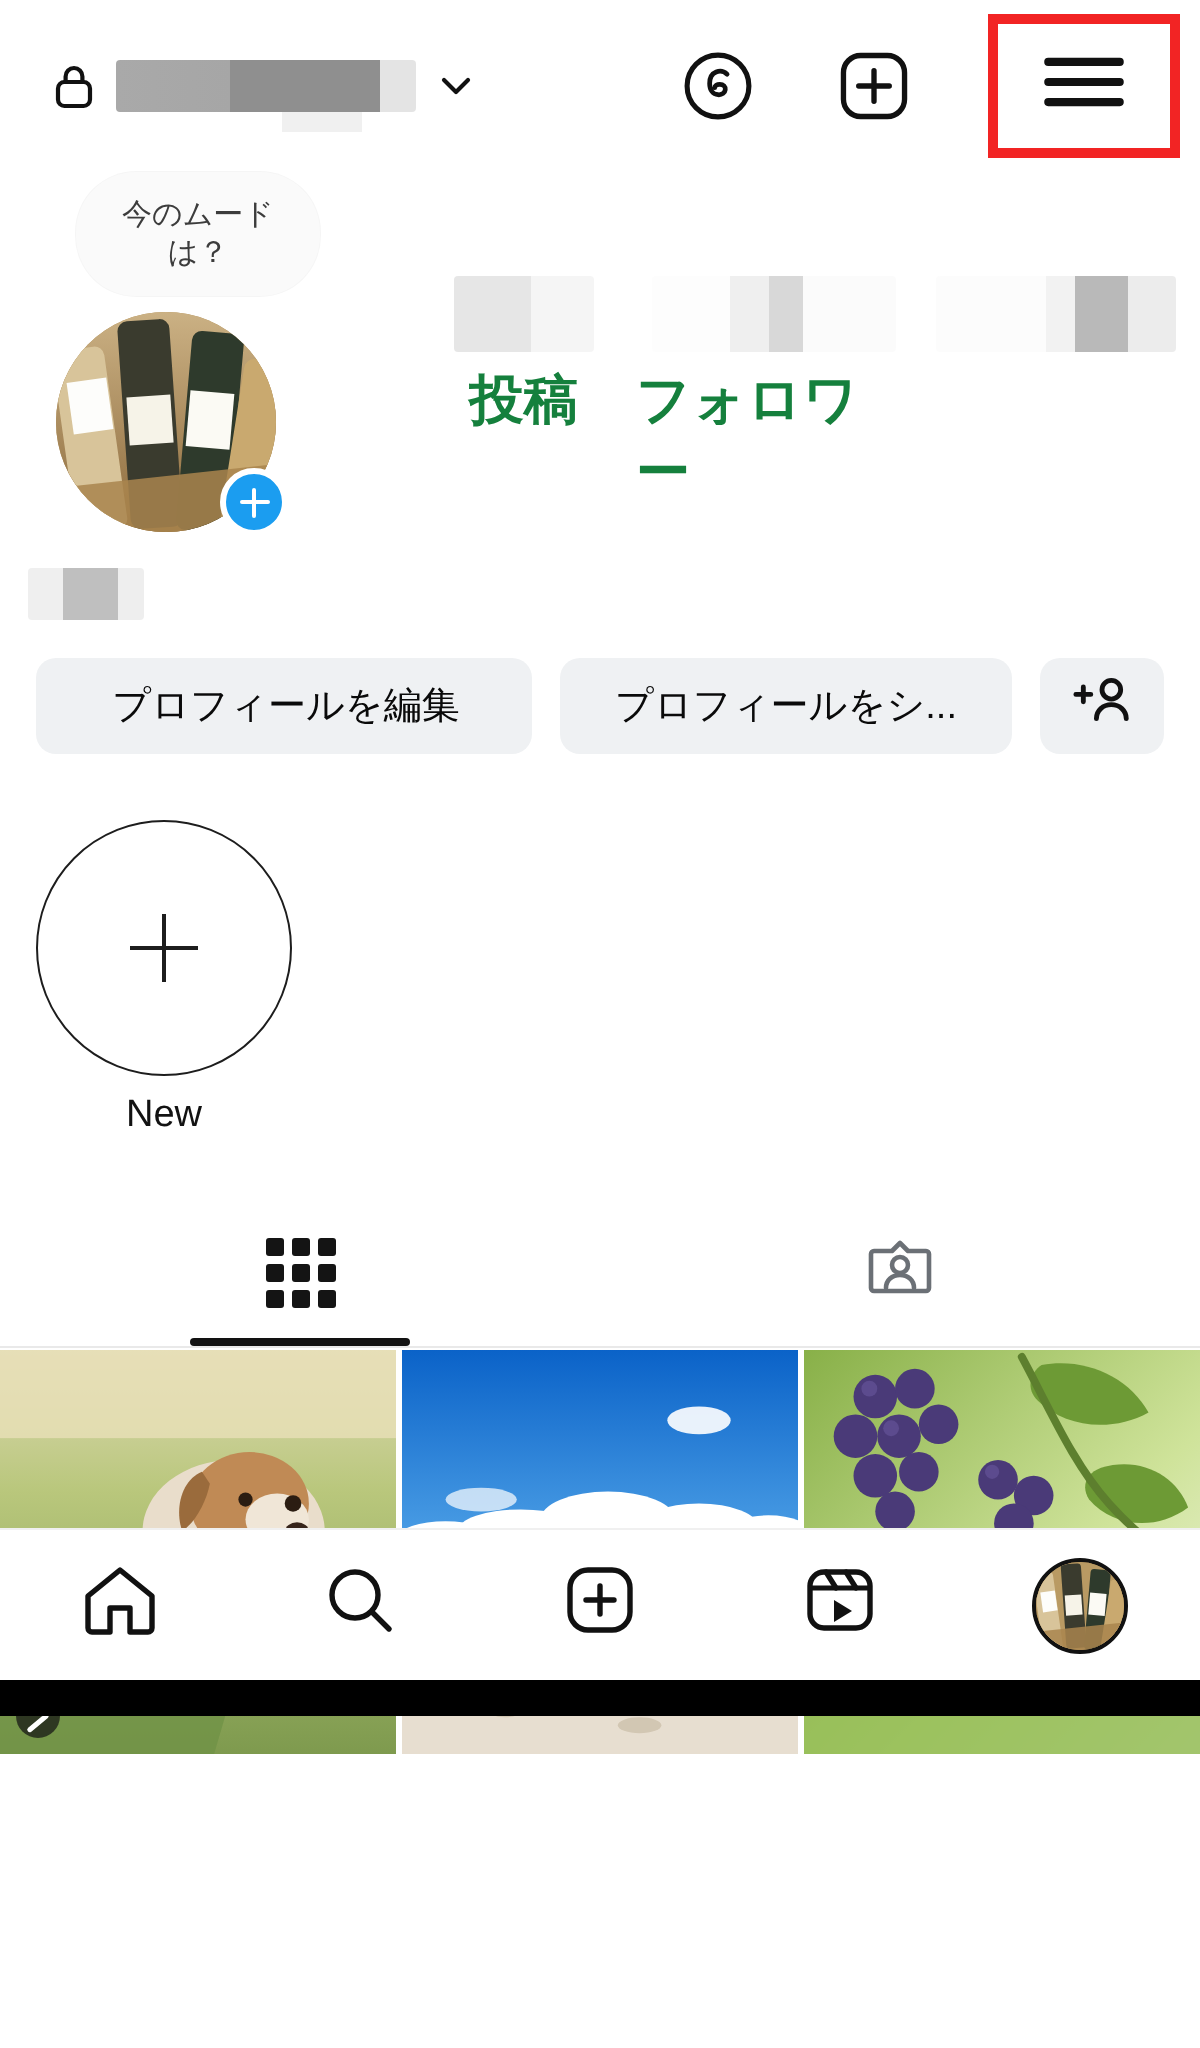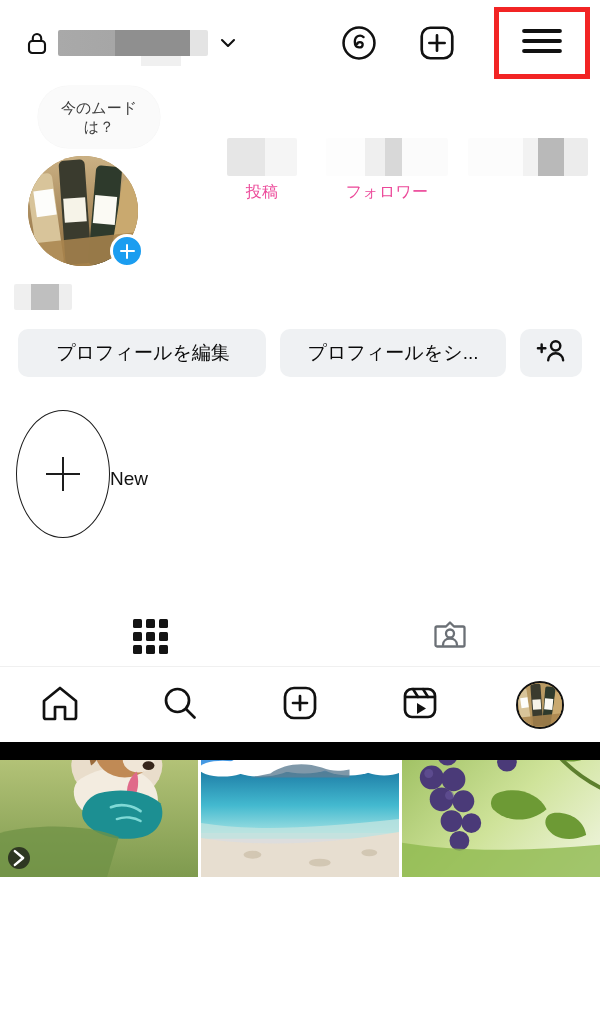--- a/index.html
+++ b/index.html
@@ -2,21 +2,21 @@
 <html><head>
 <meta charset="utf-8">
 <style>
   * { box-sizing: border-box; margin: 0; padding: 0; }
   html, body {
     width: 600px; height: 1024px;
     background: #ffffff;
     font-family: "Liberation Sans", "DejaVu Sans", sans-serif;
     overflow: hidden;
   }
-  .phone { position: relative; width: 600px; height: 760px; background: #fff; }
+  .phone { position: relative; width: 600px; height: 858px; background: #fff; }
 
   
   .topbar {
     position: absolute; top: 0; left: 0; width: 600px; height: 86px;
     display: flex; align-items: center; background: #fff;
   }
   .username-group {
     display: flex; align-items: center; gap: 10px;
     margin-left: 26px;
   }
@@ -67,21 +67,21 @@
     content: ""; position: absolute; background: #fff; border-radius: 1px;
   }
   .avatar-plus::before { width: 15px; height: 2.6px; }
   .avatar-plus::after { width: 2.6px; height: 15px; }
 
   .stats { position: absolute; left: 218px; top: 52px; display: flex; align-items: flex-start; }
   .stat { display: flex; flex-direction: column; align-items: center; }
   .stat-num {
     height: 38px; border-radius: 2px; margin-bottom: 6px;
   }
-  .stat-label { font-size: 16px; color: #ec4899; letter-spacing: .2px; }
+  .stat-label { font-size: 27px; color: #15803d; letter-spacing: .2px; font-weight: bold; }
   .s0 { width: 88px; }
   .s0 .stat-num { width: 70px;
     background: linear-gradient(90deg,#e6e6e6 0%,#e6e6e6 55%,#f5f5f5 55%,#f5f5f5 100%); }
   .s1 { width: 138px; margin-left: 12px; }
   .s1 .stat-num { width: 122px;
     background: linear-gradient(90deg,#fdfdfd 0%,#fdfdfd 32%,#efefef 32%,#efefef 48%,#d8d8d8 48%,#d8d8d8 62%,#fbfbfb 62%,#fbfbfb 100%); }
   .s2 { width: 132px; margin-left: 6px; }
   .s2 .stat-num { width: 120px;
     background: linear-gradient(90deg,#fcfcfc 0%,#fcfcfc 46%,#f2f2f2 46%,#f2f2f2 58%,#b9b9b9 58%,#b9b9b9 80%,#ececec 80%,#ececec 100%); }
 
@@ -100,21 +100,21 @@
     background: #eff1f3; border-radius: 10px; height: 48px;
     display: flex; align-items: center; justify-content: center;
     font-size: 19px; color: #0a0a0a; padding: 0 14px; white-space: nowrap;
   }
   .act-edit { width: 248px; padding-left: 16px; }
   .act-share { width: 226px; }
   .act-adduser { width: 62px; padding: 0; }
 
   
   .highlights { position: absolute; top: 410px; left: 0; width: 600px; }
-  .hl { width: 132px; display: flex; flex-direction: row; align-items: center; margin-left: 16px; }
+  .hl { width: 132px; display: flex; flex-direction: column; align-items: center; margin-left: 16px; }
   .hl-circle {
     width: 128px; height: 128px; border-radius: 50%;
     border: 1.6px solid #1d1d1d; display: flex; align-items: center; justify-content: center;
     position: relative;
   }
   .hl-circle::before, .hl-circle::after {
     content: ""; position: absolute; background: #1d1d1d;
   }
   .hl-circle::before { width: 34px; height: 2.6px; }
   .hl-circle::after { width: 2.6px; height: 34px; }

